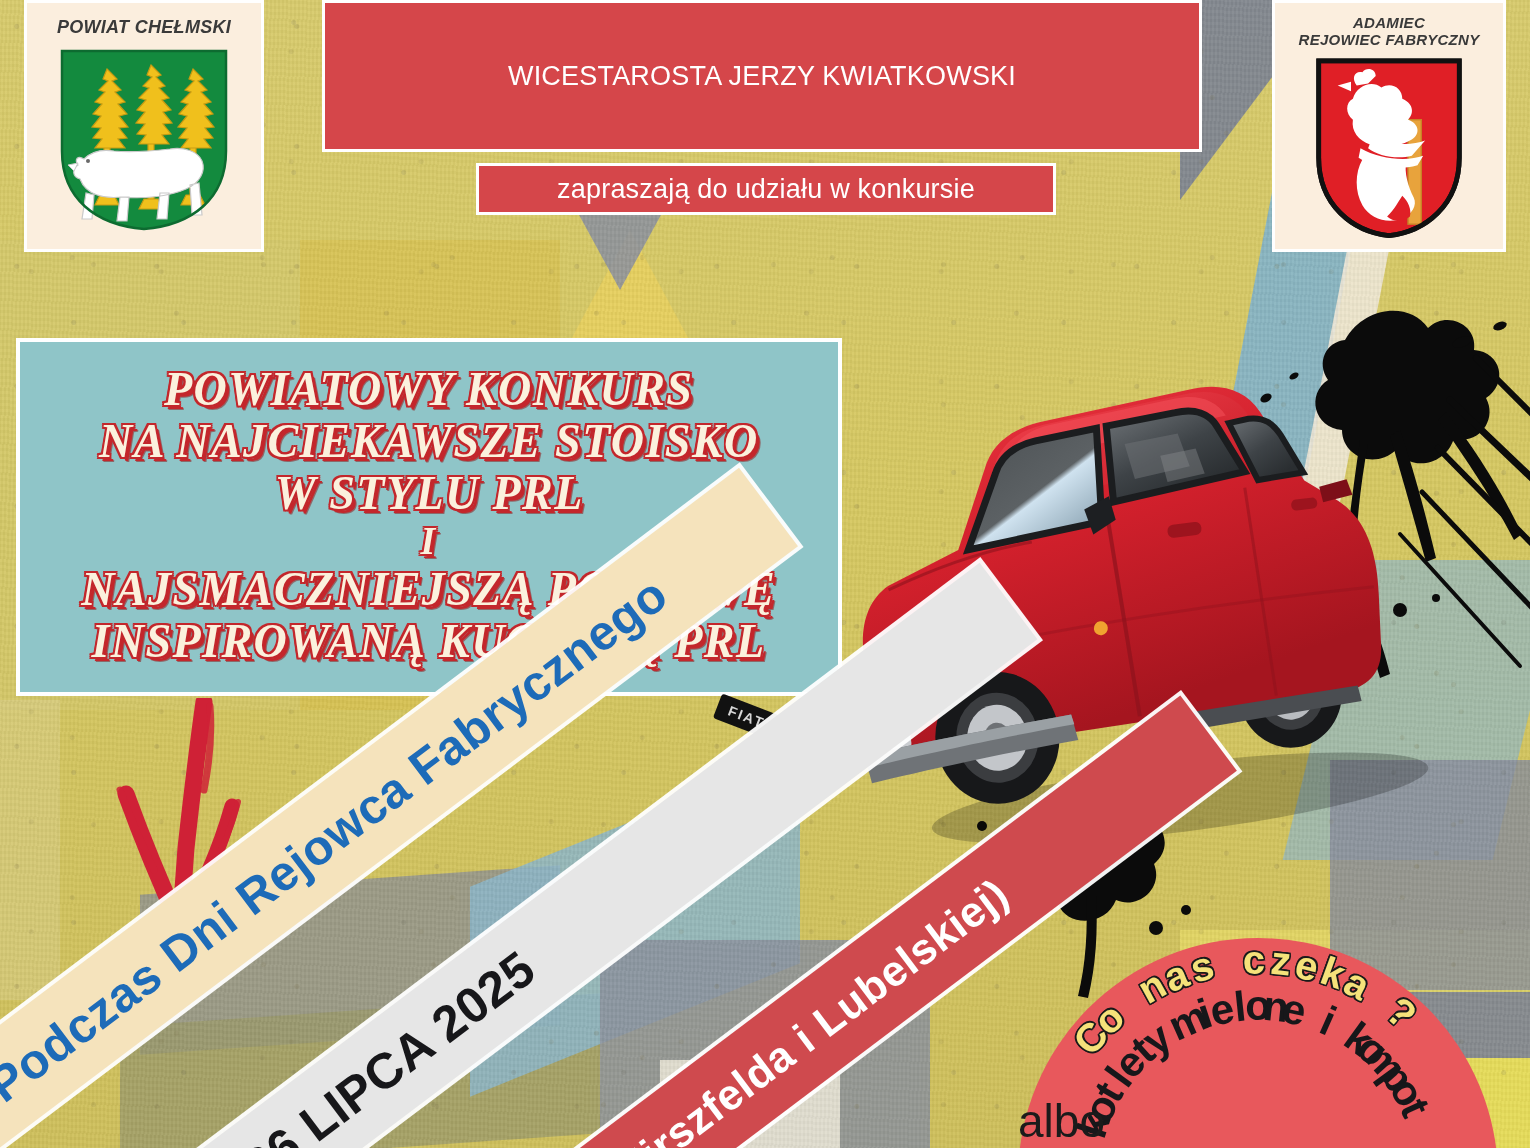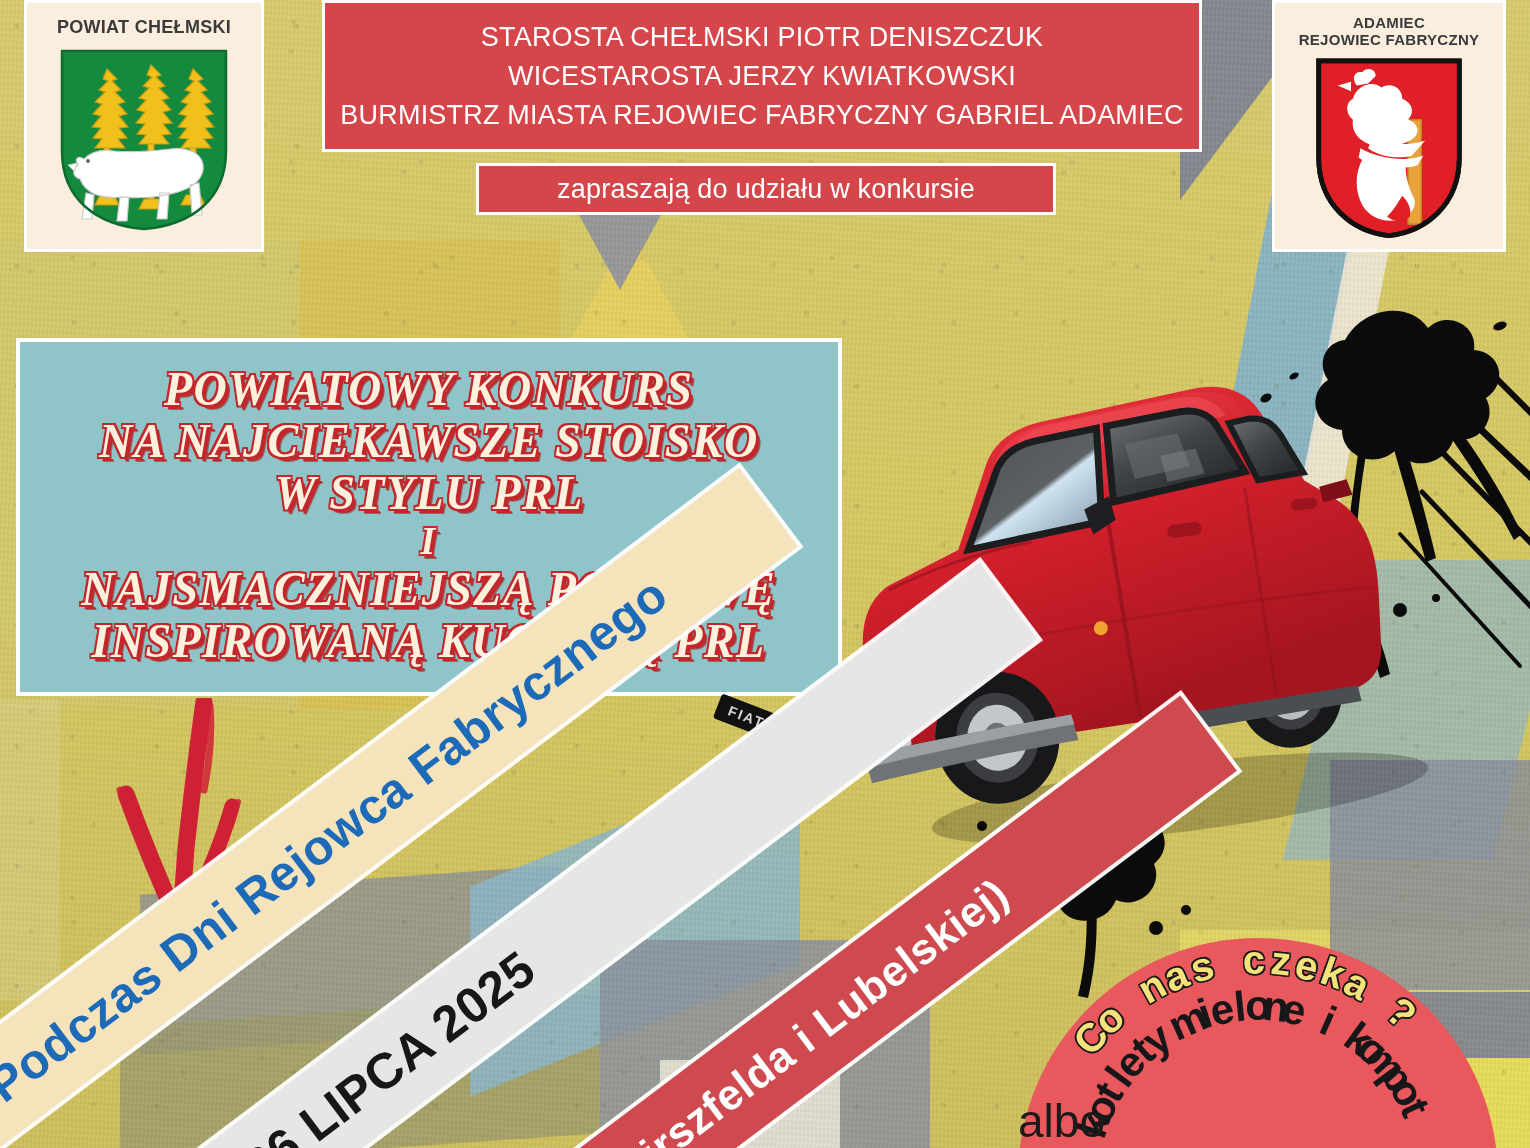--- a/index.html
+++ b/index.html
@@ -44,20 +44,21 @@
 
   
   .ink{position:absolute;pointer-events:none;}
 
   
   .emblem-card{
     position:absolute;background:#fbeede;
     border:3px solid #ffffff;
     display:flex;flex-direction:column;align-items:center;
     padding:8px 6px 10px;
+    font-style:italic;
   }
   .emblem-title{
     color:#3a3a3a;font-weight:bold;text-align:center;
     letter-spacing:.3px;line-height:1.12;
   }
 
   
   .panel-red{
     position:absolute;background:#d5464a;border:3px solid #ffffff;
     display:flex;flex-direction:column;align-items:center;justify-content:center;
@@ -275,23 +276,21 @@
       <path d="M62 86 C80 92,104 94,118 88 L104 104 C88 108,68 104,58 96 Z" fill="#ffffff"></path>
       <path d="M50 96 C70 108,100 110,116 104 L110 114 C90 120,62 116,48 106 Z" fill="#ffffff"></path>
       <path d="M52 108 C44 122,44 142,52 156 C60 170,78 176,94 170 C104 166,110 156,106 148
                C100 136,96 122,98 110 C84 116,66 114,52 108 Z" fill="#ffffff"></path>
       <path d="M94 146 C100 152,104 160,102 168 C96 174,84 174,78 168 C86 160,90 152,94 146 Z" fill="#e01f26"></path>
       <path d="M6 4 H154 V106 C154 156,118 184,80 188 C42 184,6 156,6 106 Z" fill="none" stroke="#111111" stroke-width="5"></path>
     </svg>
   </div>
 
   <div class="panel-red" style="left:322px;top:0;width:880px;height:152px;">
-    <div class="ln" style="font-size:27px;margin:4px 0;">STAROSTA CHEŁMSKI PIOTR DENISZCZUK</div>
     <div class="ln" style="font-size:27px;margin:4px 0;">WICESTAROSTA JERZY KWIATKOWSKI</div>
-    <div class="ln" style="font-size:27px;margin:4px 0;">BURMISTRZ MIASTA REJOWIEC FABRYCZNY GABRIEL ADAMIEC</div>
   </div>
 
   <div class="panel-red" style="left:476px;top:163px;width:580px;height:52px;">
     <div class="ln" style="font-size:27px;">zapraszają do udziału w konkursie</div>
   </div>
 
 
   <div class="panel-teal" style="left:16px;top:338px;width:826px;height:358px;">
     <div class="tl" style="font-size:49px;margin:1px 0;">POWIATOWY KONKURS</div>
     <div class="tl" style="font-size:49px;margin:1px 0;">NA NAJCIEKAWSZE STOISKO</div>

